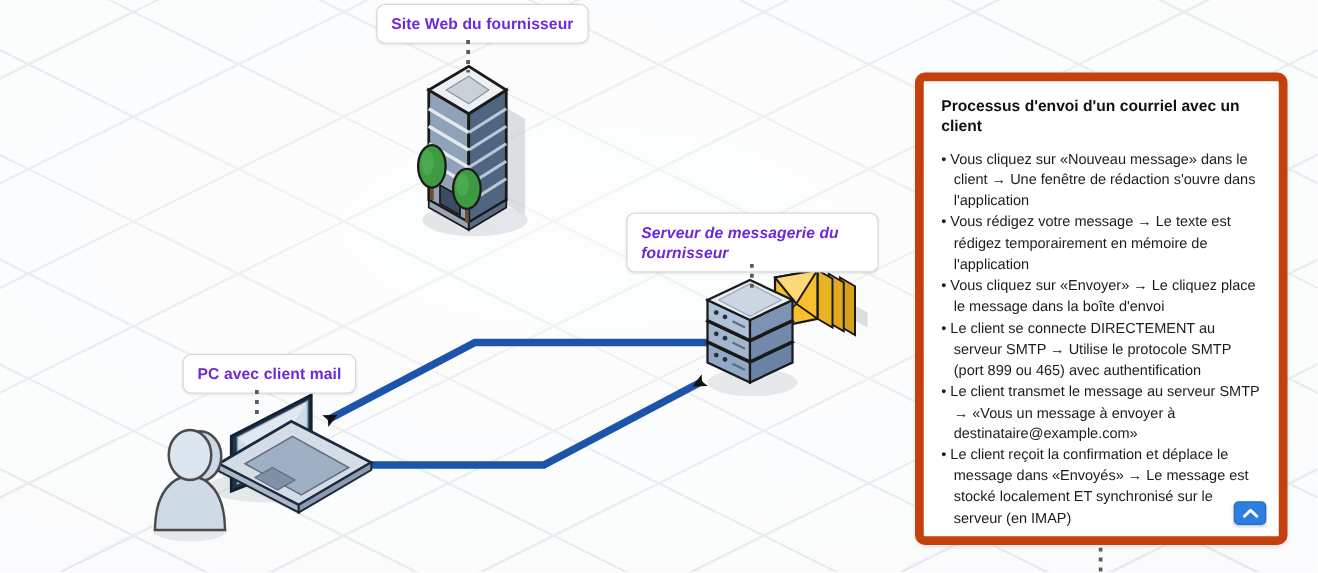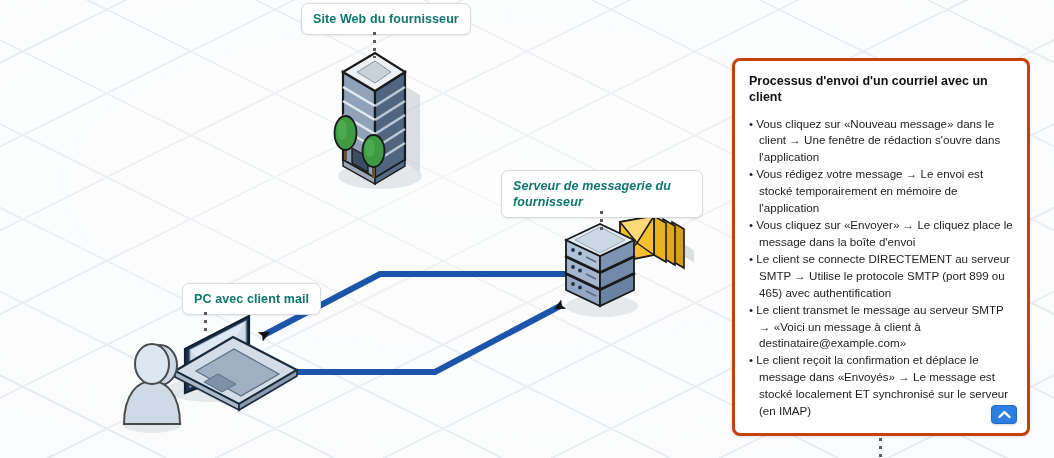--- a/index.html
+++ b/index.html
@@ -46,29 +46,29 @@
 
   
   .label-pill {
     position: absolute;
     background: #ffffff;
     border: 1px solid #d6dade;
     border-radius: 7px;
     box-shadow: 0 1px 2px rgba(0,0,0,0.08);
     font-size: 12.5px;
     font-weight: bold;
-    color: #0f766e;
+    color: #6d28d9;
     padding: 7px 11px;
     line-height: 1.28;
     white-space: nowrap;
     letter-spacing: 0.1px;
   }
   #label-site      { left: 301px; top: 3px; }
   #label-server    { left: 501px; top: 170px; white-space: normal; width: 178px; font-style: italic; }
-  #label-pc        { left: 146px; top: 283px; margin-left: 36px; }
+  #label-pc        { left: 146px; top: 283px; }
 
   
   .leader {
     position: absolute;
     width: 3px;
     background-image: linear-gradient(to bottom,
         #5b5b5b 0px, #5b5b5b 3px,
         rgba(0,0,0,0) 3px, rgba(0,0,0,0) 8px);
     background-size: 3px 8px;
     background-repeat: repeat-y;
@@ -77,21 +77,21 @@
   #leader-server { left: 600px; top: 211px; height: 22px; }
   #leader-pc     { left: 204px; top: 312px; height: 22px; }
   #leader-panel  { left: 879px; top: 438px; height: 20px; }
 
   
   #info-panel {
     position: absolute;
     left: 732px; top: 58px;
     width: 298px; height: 378px;
     background: #ffffff;
-    border: 3px solid #c2410c;
+    border: 7px solid #c2410c;
     border-radius: 8px;
     box-shadow: 0 1px 3px rgba(0,0,0,0.09);
     box-sizing: border-box;
     padding: 12px 14px 10px 14px;
     overflow: hidden;
   }
   #panel-title {
     font-size: 12.5px;
     font-weight: bold;
     color: #111111;
@@ -268,24 +268,24 @@
   <div class="label-pill" id="label-server">Serveur de messagerie du fournisseur</div>
   <div class="leader" id="leader-server"></div>
 
   <div class="label-pill" id="label-pc">PC avec client mail</div>
   <div class="leader" id="leader-pc"></div>
 
   <div id="info-panel">
     <div id="panel-title">Processus d'envoi d'un courriel avec un client</div>
     <div id="panel-body">
       <p class="panel-line indent">• Vous cliquez sur «Nouveau message» dans le client → Une fenêtre de rédaction s'ouvre dans l'application</p>
-      <p class="panel-line indent">• Vous rédigez votre message → Le envoi est stocké temporairement en mémoire de l'application</p>
+      <p class="panel-line indent">• Vous rédigez votre message → Le texte est rédigez temporairement en mémoire de l'application</p>
       <p class="panel-line indent">• Vous cliquez sur «Envoyer» → Le cliquez place le message dans la boîte d'envoi</p>
       <p class="panel-line indent">• Le client se connecte DIRECTEMENT au serveur SMTP → Utilise le protocole SMTP (port 899 ou 465) avec authentification</p>
-      <p class="panel-line indent">• Le client transmet le message au serveur SMTP → «Voici un message à client à destinataire@example.com»</p>
+      <p class="panel-line indent">• Le client transmet le message au serveur SMTP → «Vous un message à envoyer à destinataire@example.com»</p>
       <p class="panel-line indent">• Le client reçoit la confirmation et déplace le message dans «Envoyés» → Le message est stocké localement ET synchronisé sur le serveur (en IMAP)</p>
 
     </div>
     <div id="scroll-top-btn">
       <svg width="13" height="9" viewBox="0 0 13 9">
         <path d="M1.5 7 L6.5 2.2 L11.5 7" fill="none" stroke="#ffffff" stroke-width="2.4" stroke-linecap="round" stroke-linejoin="round"></path>
       </svg>
     </div>
   </div>
 

